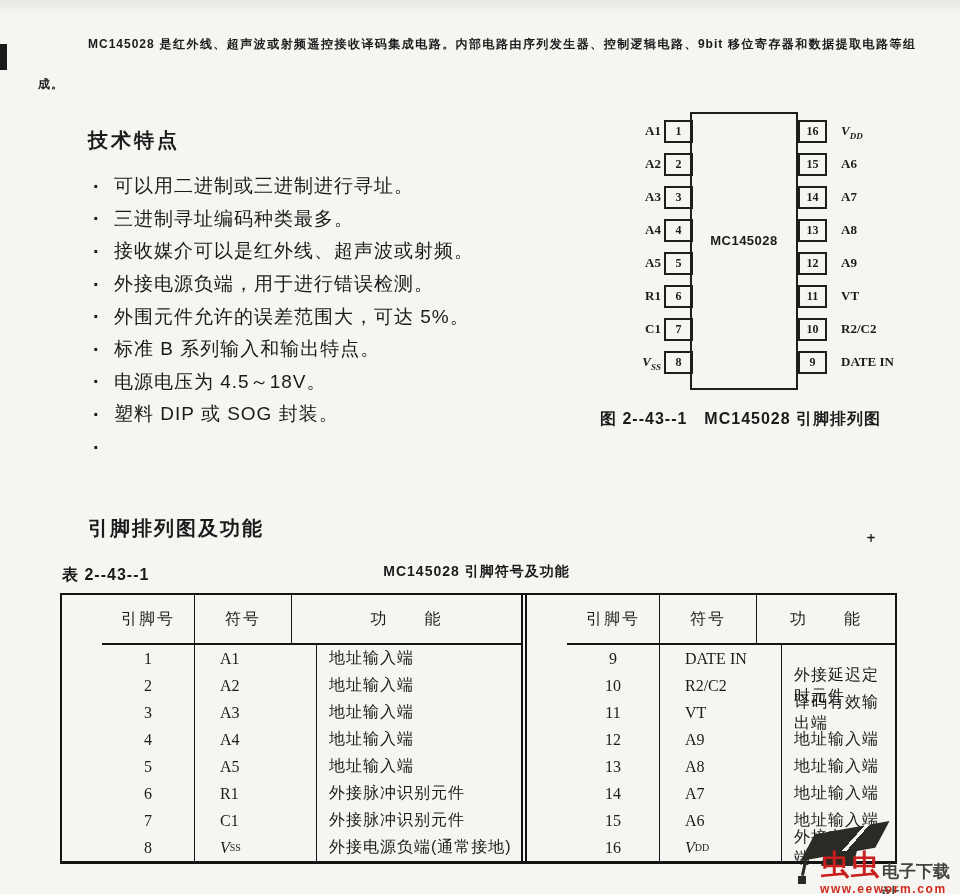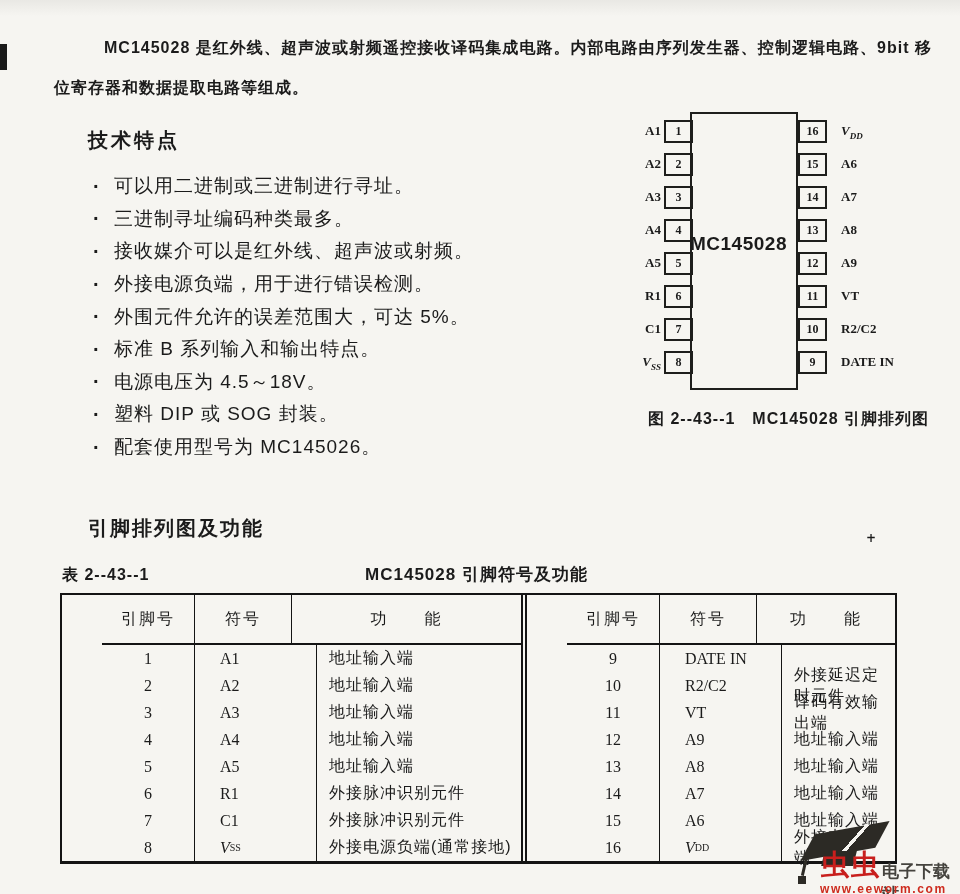--- a/index.html
+++ b/index.html
@@ -4,53 +4,53 @@
 <style>
   html,body{margin:0;padding:0;}
   body{
     width:960px;height:894px;position:relative;overflow:hidden;
     background:linear-gradient(#e9e8e4,#f6f5f1 16px,#f6f5f1);
     font-family:"Liberation Sans",sans-serif;color:#1b1b1b;
   }
   .it{font-style:italic;}
   
   .intro{
-    position:absolute;left:54px;top:12px;width:878px;
-    font-size:16px;line-height:40px;font-weight:bold;letter-spacing:1px;
+    position:absolute;left:38px;top:12px;width:878px;
+    font-size:12px;line-height:40px;font-weight:bold;letter-spacing:1px;
     text-indent:50px;text-align:justify;
   }
   
   .h-features{position:absolute;left:88px;top:110px;font-size:20px;font-weight:bold;letter-spacing:3px;font-family:Liberation Mono, monospace;}
   .features{position:absolute;left:93px;top:170px;margin:0;padding:0;list-style:none;
     font-size:19px;letter-spacing:1px;}
   .features li{height:32.6px;display:flex;align-items:center;}
   .features .bullet{width:21px;font-size:20px;font-weight:bold;}
   
   .diagram{position:absolute;left:628px;top:103px;width:332px;height:300px;}
   .chip{position:absolute;left:62px;top:9px;width:104px;height:274px;border:2px solid #1e1e1c;}
-  .chip-label{position:absolute;left:62px;top:130px;width:108px;
-    font-weight:bold;font-size:19px;letter-spacing:.5px;}
+  .chip-label{position:absolute;left:62px;top:130px;width:108px;text-align:center;
+    font-weight:bold;font-size:13px;letter-spacing:.5px;}
   .pin{position:absolute;height:21px;display:flex;align-items:center;}
   .pin .box{width:25px;height:19px;border:2px solid #1e1e1c;display:flex;align-items:center;
     justify-content:center;font-family:"Liberation Serif","DejaVu Serif",serif;font-weight:bold;font-size:12px;}
   .pin .lbl{font-weight:bold;font-size:13px;font-family:"Liberation Serif","DejaVu Serif",serif;white-space:nowrap;}
   .pin.left{left:0;}
   .pin.left .lbl{width:33px;text-align:right;padding-right:3px;}
   .pin.right{left:170px;}
   .pin.right .lbl{padding-left:14px;}
   .pin sub{font-size:9px;}
-  .fig-caption{position:absolute;left:600px;top:409px;font-size:16px;font-weight:bold;letter-spacing:1px;margin-left:48px;}
+  .fig-caption{position:absolute;left:600px;top:409px;font-size:16px;font-weight:bold;letter-spacing:1px;}
   
   .h-section{position:absolute;left:88px;top:498px;font-size:20px;font-weight:bold;letter-spacing:2px;}
   .cross-mark{position:absolute;left:866px;top:531px;font-size:12px;font-weight:bold;
     font-family:"DejaVu Serif",serif;}
   
   .table-label{position:absolute;left:62px;top:565px;font-size:16px;font-weight:bold;letter-spacing:1px;}
   .table-title{position:absolute;left:60px;top:563px;width:833px;text-align:center;
-    font-size:17px;font-weight:bold;letter-spacing:1px;}
+    font-size:14px;font-weight:bold;letter-spacing:1px;}
   .pin-table{position:absolute;left:60px;top:593px;width:833px;display:flex;
     border:2px solid #141414;border-bottom-width:3px;background:transparent;}
   .half{display:flex;flex-direction:column;padding-left:40px;}
   .half.left{width:419px;border-right:2px solid #141414;}
   .half.right{flex:1;border-left:2px solid #141414;margin-left:2px;}
   .tr{display:flex;align-items:stretch;}
   .tr.head{height:48px;border-bottom:2px solid #141414;}
   .tr.data{height:27px;}
   .td{display:flex;align-items:center;font-size:16px;}
   .c1{width:92px;justify-content:center;border-right:1px solid #141414;
@@ -110,21 +110,20 @@
   <li>
       <span class="bullet">·</span>
       <span>电源电压为 4.5～18V。</span>
     </li>
   <li>
       <span class="bullet">·</span>
       <span>塑料 DIP 或 SOG 封装。</span>
     </li>
   <li>
       <span class="bullet">·</span>
-      <span>配套使用型号为 MC145026。</span>
     </li>
 </ul>
 
 <div class="diagram">
   <div class="chip"></div>
   <div class="chip-label">MC145028</div>
 
   <div class="pin left" style="top:18px">
       <span class="lbl"><span>A1</span><sub></sub></span>
       <span class="box">1</span>

